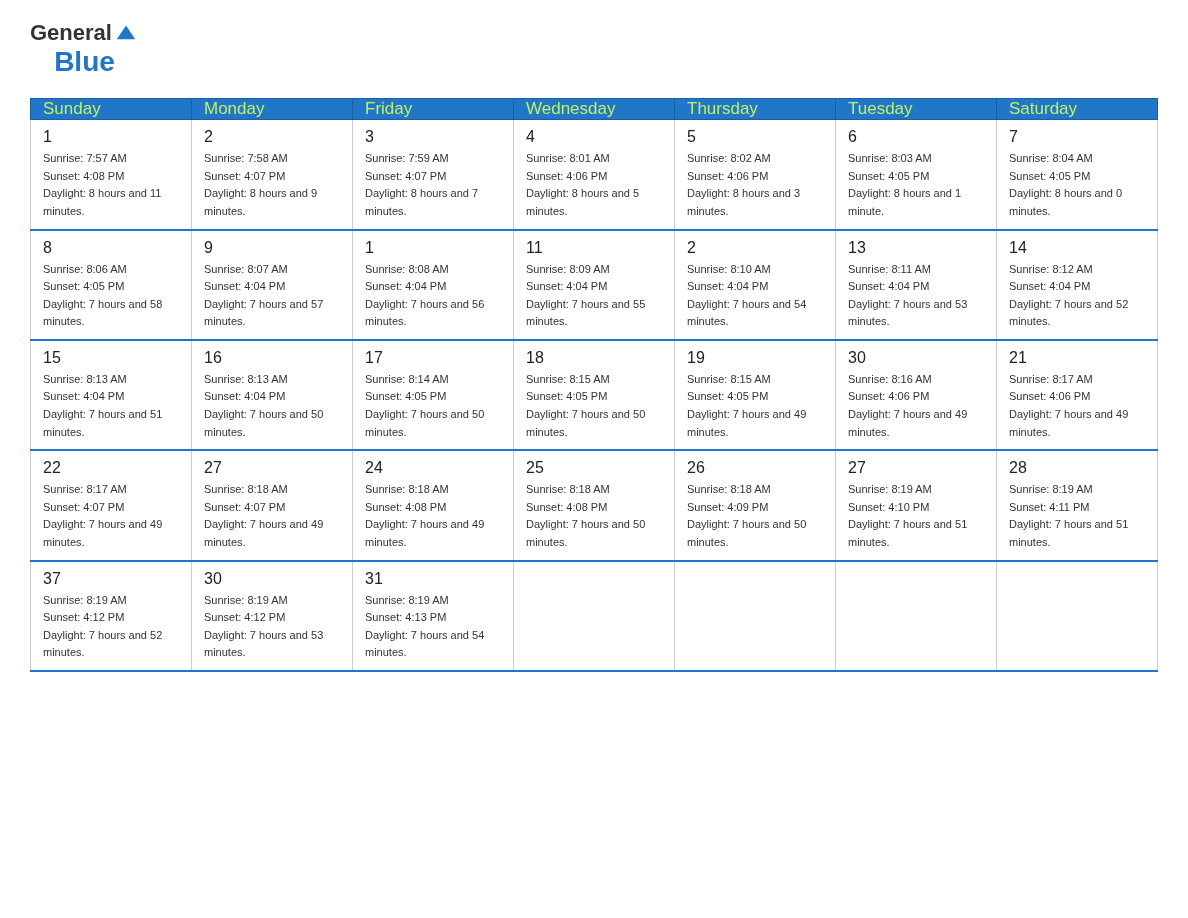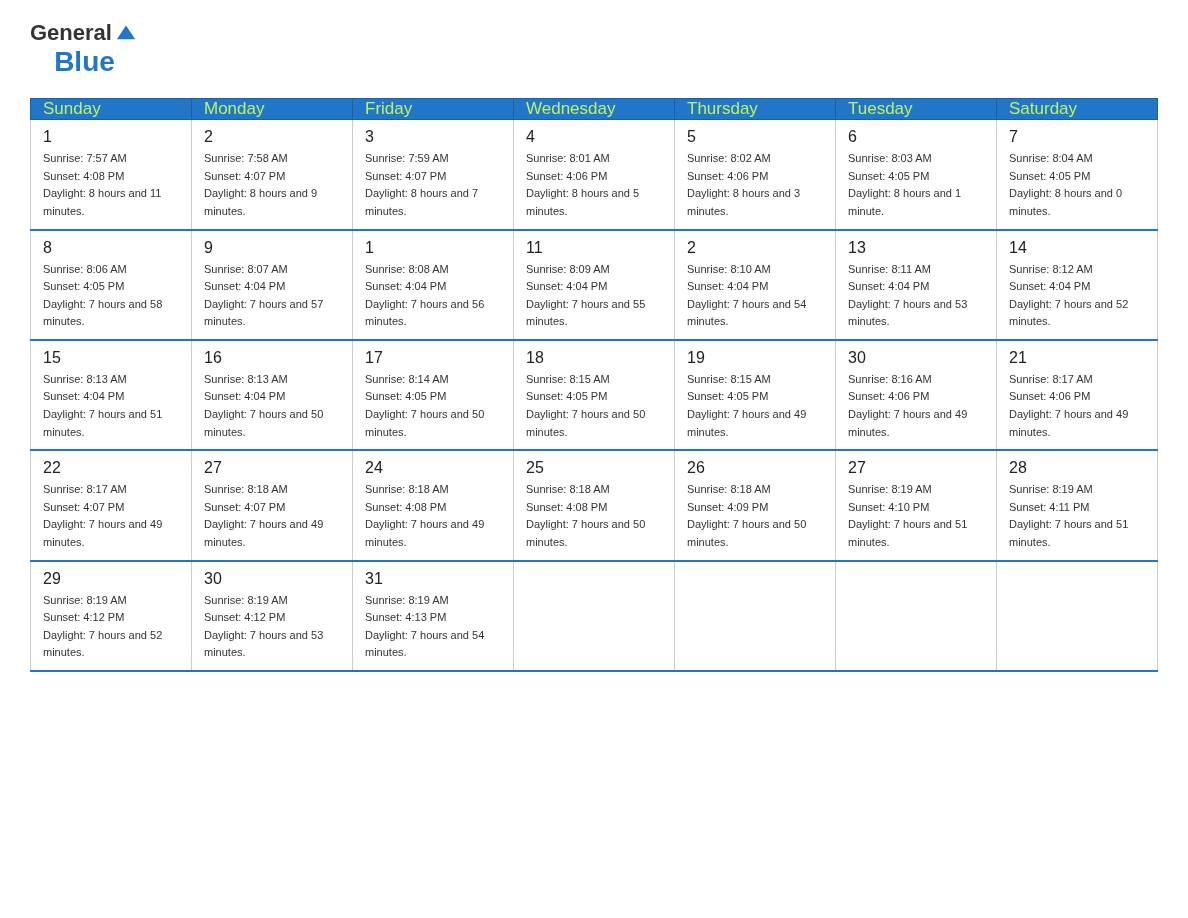--- a/index.html
+++ b/index.html
@@ -236,21 +236,21 @@
         <span class="day-number">27</span>
         <span class="day-info">Sunrise: 8:19 AM<br>Sunset: 4:10 PM<br>Daylight: 7 hours and 51 minutes.</span>
       </td>
         <td>
         <span class="day-number">28</span>
         <span class="day-info">Sunrise: 8:19 AM<br>Sunset: 4:11 PM<br>Daylight: 7 hours and 51 minutes.</span>
       </td>
       </tr>
       <tr>
         <td>
-        <span class="day-number">29</span>
+        <span class="day-number">37</span>
         <span class="day-info">Sunrise: 8:19 AM<br>Sunset: 4:12 PM<br>Daylight: 7 hours and 52 minutes.</span>
       </td>
         <td>
         <span class="day-number">30</span>
         <span class="day-info">Sunrise: 8:19 AM<br>Sunset: 4:12 PM<br>Daylight: 7 hours and 53 minutes.</span>
       </td>
         <td>
         <span class="day-number">31</span>
         <span class="day-info">Sunrise: 8:19 AM<br>Sunset: 4:13 PM<br>Daylight: 7 hours and 54 minutes.</span>
       </td>

